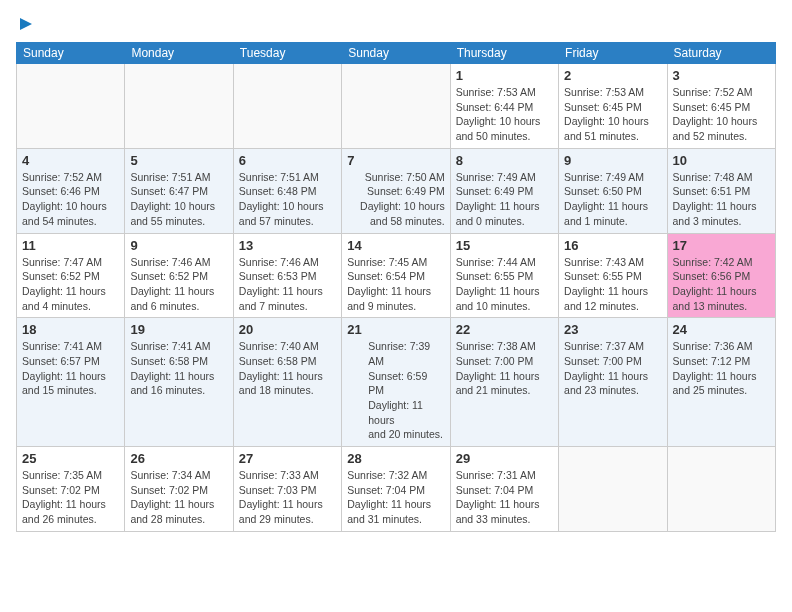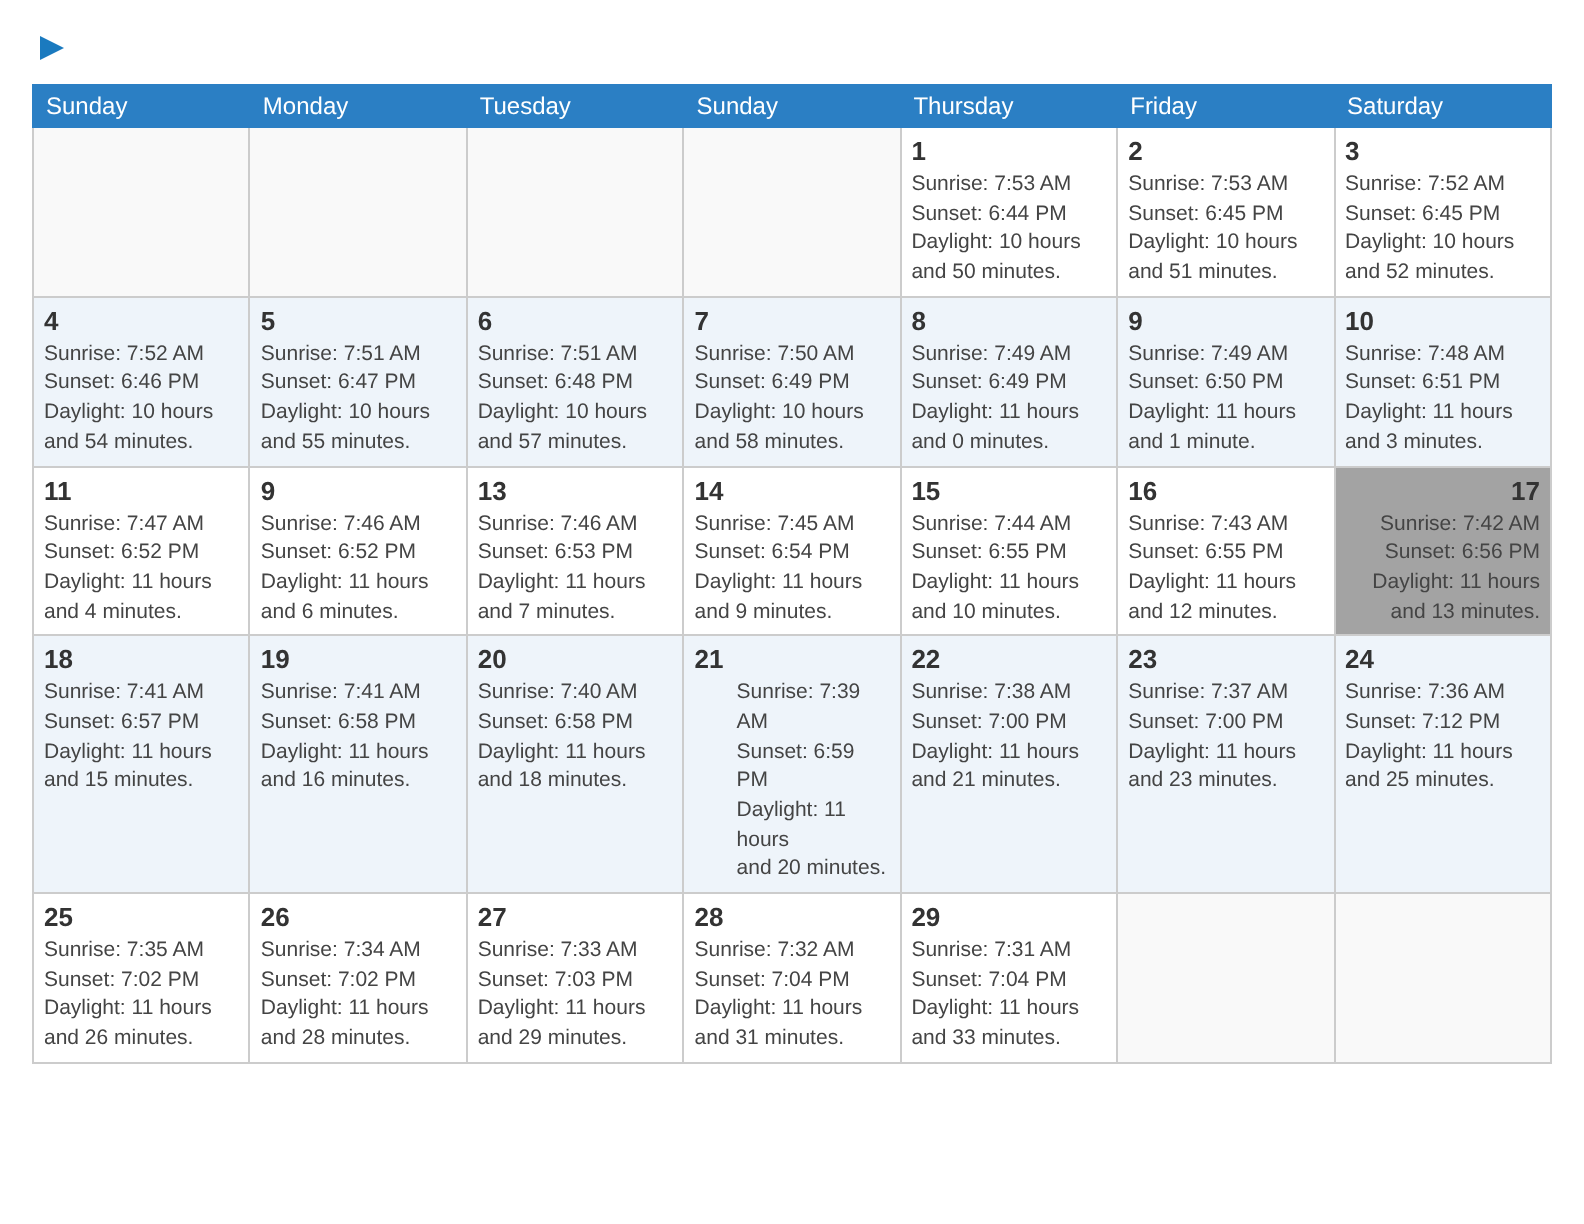--- a/index.html
+++ b/index.html
@@ -147,21 +147,21 @@
         </td>
         <td style="background: rgb(238, 244, 250);">
           <span class="day-num">6</span>
           <div class="day-info" style="white-space: pre-line;">Sunrise: 7:51 AM
 Sunset: 6:48 PM
 Daylight: 10 hours
 and 57 minutes.</div>
         </td>
         <td style="background: rgb(238, 244, 250);">
           <span class="day-num">7</span>
-          <div class="day-info" style="white-space: pre-line;">Sunrise: 7:50 AM
+          <div class="day-info" style="white-space: pre-line; text-align: right;">Sunrise: 7:50 AM
 Sunset: 6:49 PM
 Daylight: 10 hours
 and 58 minutes.</div>
         </td>
         <td style="background: rgb(238, 244, 250);">
           <span class="day-num">8</span>
           <div class="day-info" style="white-space: pre-line;">Sunrise: 7:49 AM
 Sunset: 6:49 PM
 Daylight: 11 hours
 and 0 minutes.</div>
@@ -217,21 +217,21 @@
 Daylight: 11 hours
 and 10 minutes.</div>
         </td>
         <td style="background: rgb(255, 255, 255);">
           <span class="day-num">16</span>
           <div class="day-info" style="white-space: pre-line;">Sunrise: 7:43 AM
 Sunset: 6:55 PM
 Daylight: 11 hours
 and 12 minutes.</div>
         </td>
-        <td style="background: #a3a3a3; text-align: right;">
+        <td style="background: #f9a8d4;">
           <span class="day-num">17</span>
           <div class="day-info" style="white-space: pre-line;">Sunrise: 7:42 AM
 Sunset: 6:56 PM
 Daylight: 11 hours
 and 13 minutes.</div>
         </td>
       </tr>
       <tr>
         <td style="background: rgb(238, 244, 250);">
           <span class="day-num">18</span>

